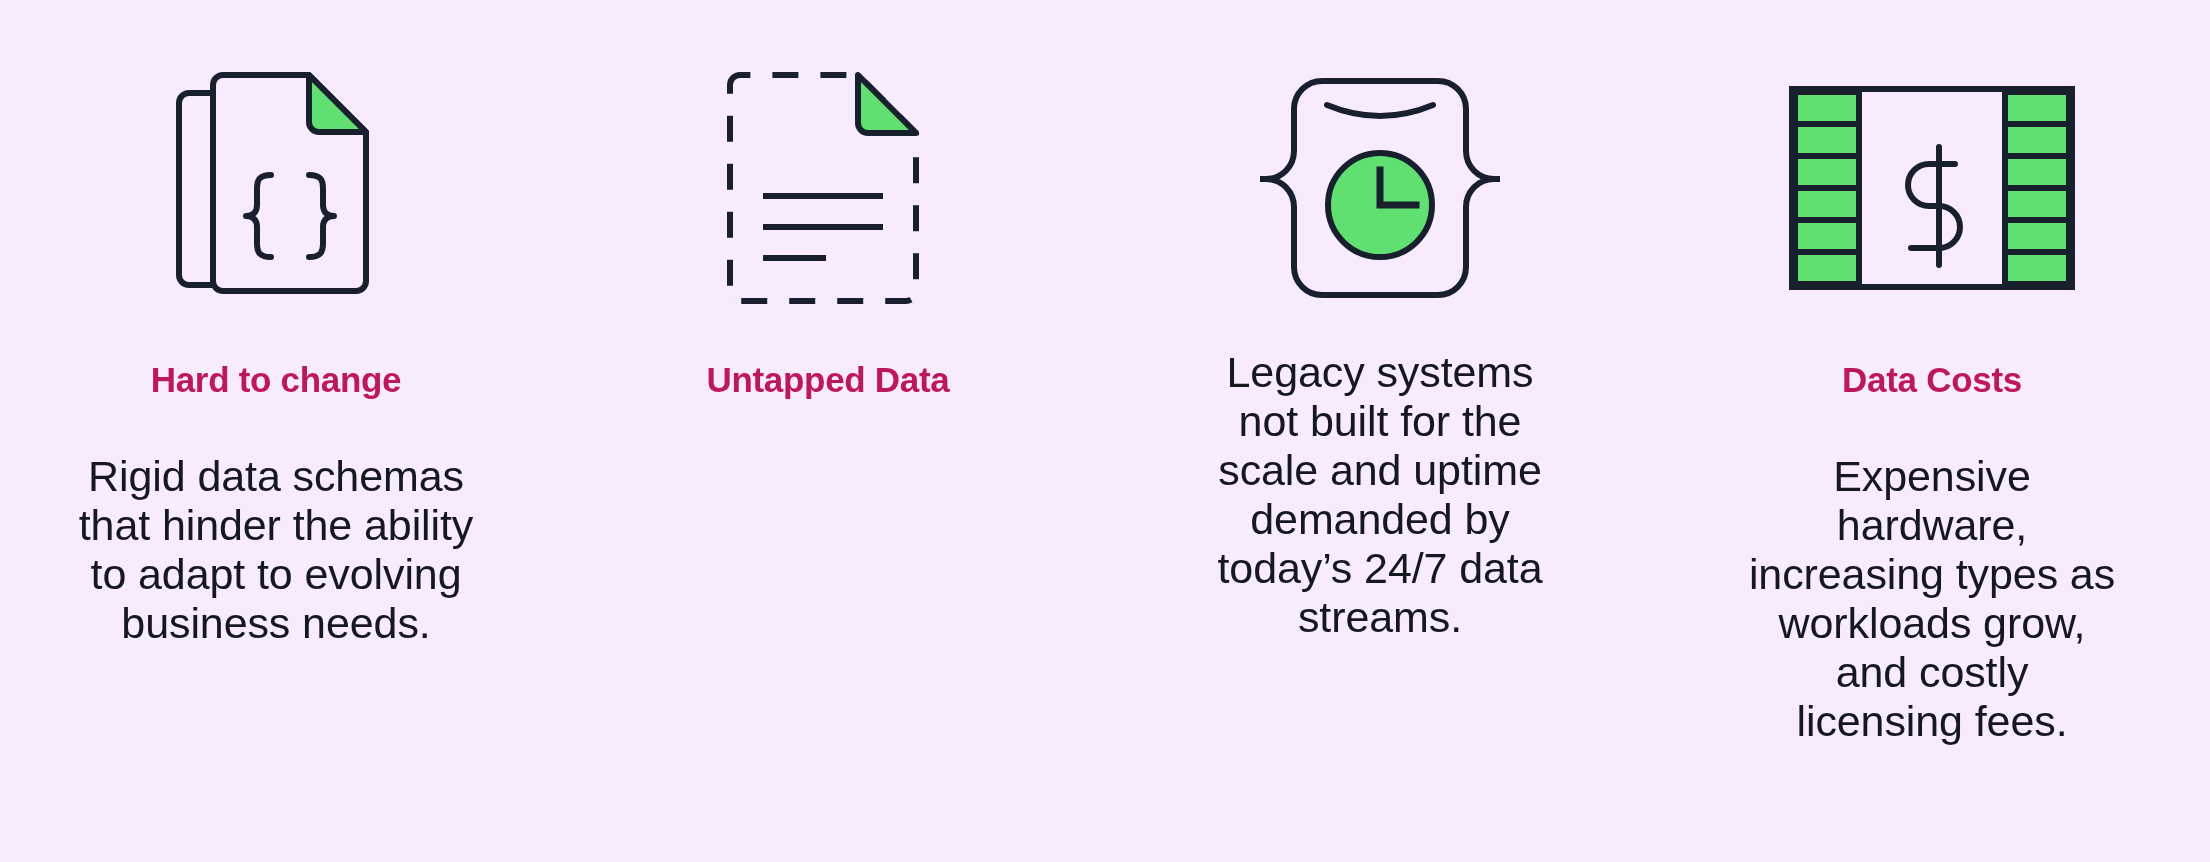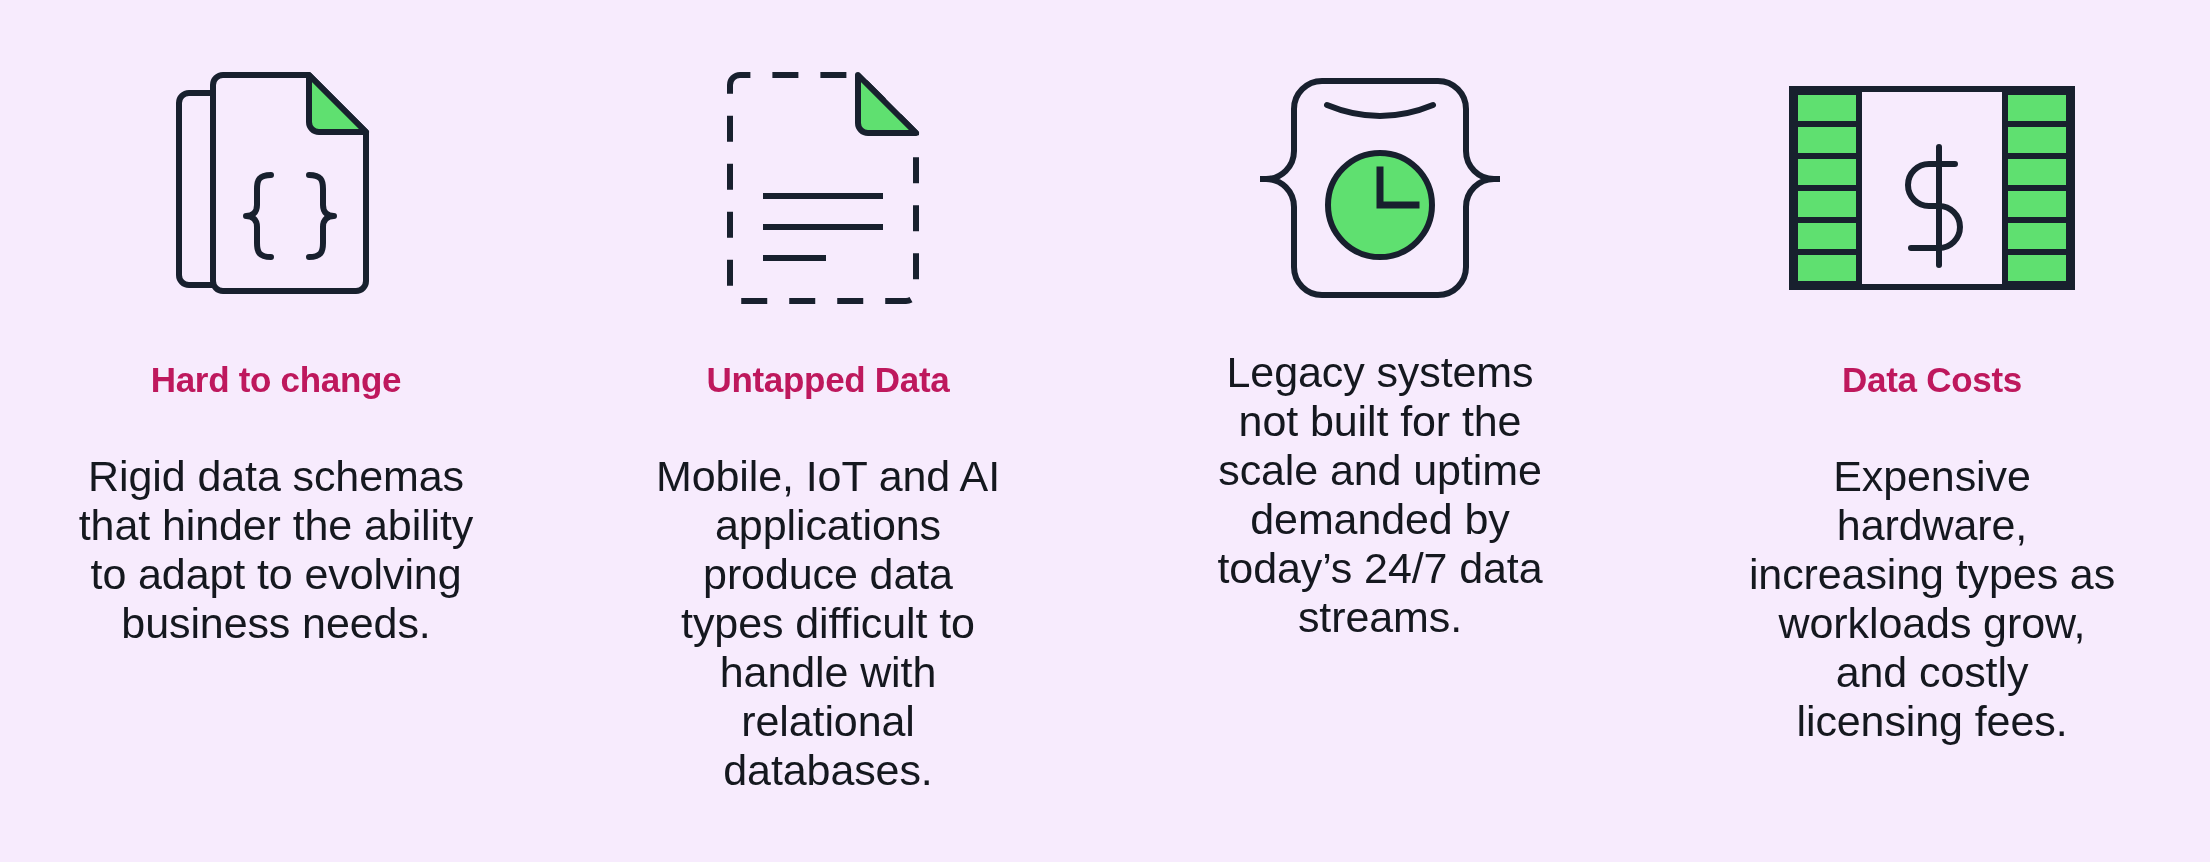--- a/index.html
+++ b/index.html
@@ -99,21 +99,20 @@
 
           <path d="M140 12 L198 70 H150 a10 10 0 0 1 -10 -10 Z" fill="#5fe070" stroke="#18202e" stroke-width="6" stroke-linejoin="round"></path>
 
           <line x1="45" y1="133" x2="165" y2="133" stroke="#18202e" stroke-width="6"></line>
           <line x1="45" y1="164" x2="165" y2="164" stroke="#18202e" stroke-width="6"></line>
           <line x1="45" y1="195" x2="108" y2="195" stroke="#18202e" stroke-width="6"></line>
         </svg>
       </span>
     </div>
     <div class="card-title">Untapped Data</div>
-    <div class="card-body">Mobile, IoT and AI applications produce data types difficult to handle with relational databases.</div>
   </div>
 
   <div class="card c3">
     <div class="icon-slot">
       <span>
         <svg width="240" height="250" viewBox="0 0 240 250">
 
           <path d="M62 18
                    H178
                    a28 28 0 0 1 28 28

